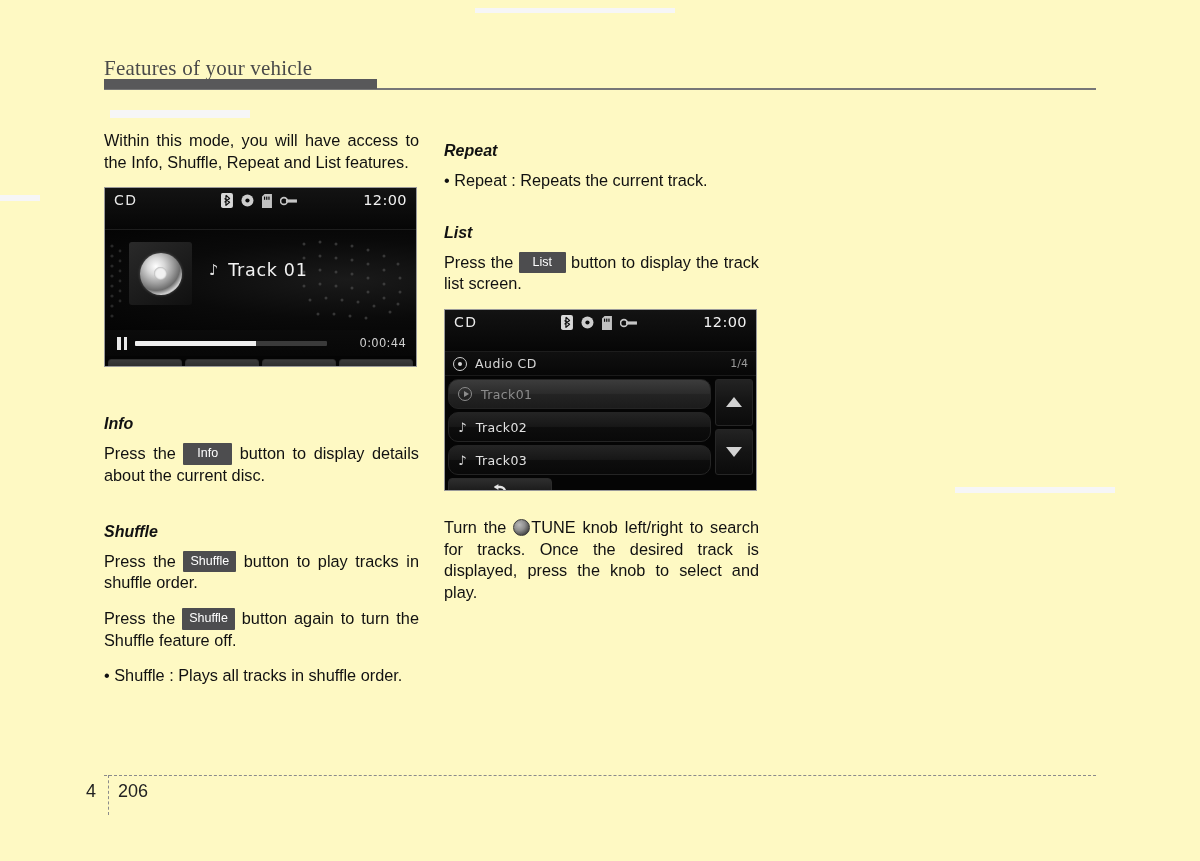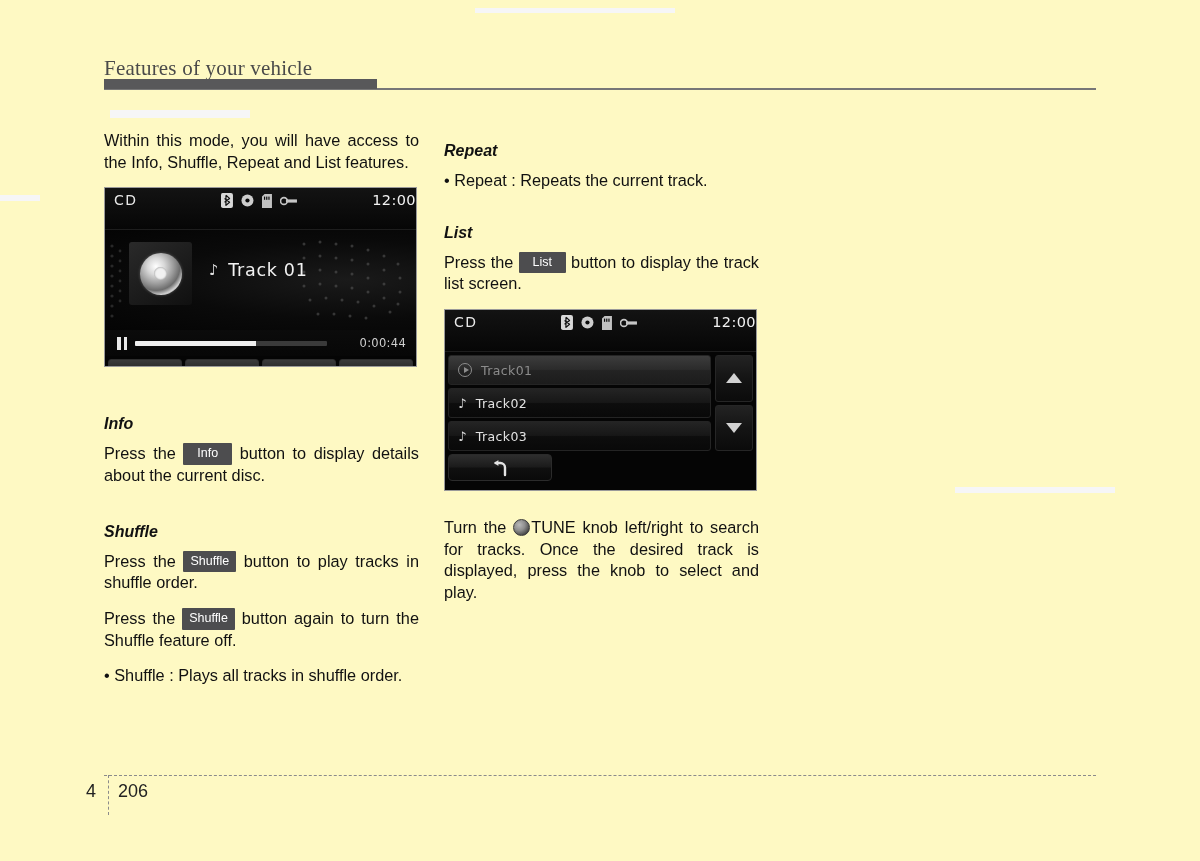--- a/index.html
+++ b/index.html
@@ -119,21 +119,21 @@
     background: linear-gradient(#131313, #060606);
     border-bottom: 1px solid #1d1d1d;
   }
   .statusbar .src {
     position: absolute; left: 9px; top: 4px;
     color: #e8e8e8; font-size: 14px;
     font-family: "DejaVu Sans", sans-serif;
     letter-spacing: 1.5px;
   }
   .statusbar .clock {
-    position: absolute; right: 0; top: 4px;
+    position: absolute; right: 9px; top: 4px;
     color: #f2f2f2; font-size: 14.5px;
     font-family: "DejaVu Sans", sans-serif;
     letter-spacing: .4px;
   }
   .statusbar .icons {
     position: absolute; left: 50%; top: 5px;
     transform: translateX(-52%);
     display: flex; align-items: center; gap: 8px;
   }
   .si { display: block; opacity: .93; }
@@ -240,21 +240,21 @@
   }
   .list-head .pg {
     position: absolute; right: 8px; top: 5px;
     color: #9a9a9a; font-size: 11px;
     font-family: "DejaVu Sans", sans-serif;
   }
 
   .list-wrap { display: flex; padding: 3px; gap: 4px; }
   .rows { flex: 1; display: flex; flex-direction: column; gap: 3px; }
   .row {
-    height: 30px; border-radius: 3px;
+    height: 30px; border-radius: 10px;
     background: linear-gradient(#242424 0%, #171717 48%, #0d0d0d 52%, #090909 100%);
     border: 1px solid #242424;
     display: flex; align-items: center;
     padding-left: 9px; gap: 9px;
     color: #e2e2e2; font-size: 12.5px;
     font-family: "DejaVu Sans", sans-serif;
     letter-spacing: .4px;
   }
   .row.current {
     background: linear-gradient(#3c3c3c 0%, #2b2b2b 48%, #232323 52%, #1c1c1c 100%);
@@ -511,20 +511,25 @@
             <rect x="6.4" y="2.6" width="1.2" height="3.2" fill="#0a0a0a"></rect>
           </svg>
           <svg class="si" width="18" height="10" viewBox="0 0 18 10">
             <rect x="6" y="3.4" width="11" height="3.2" fill="#d4d4d4"></rect>
             <circle cx="4" cy="5" r="3.4" fill="none" stroke="#d4d4d4" stroke-width="1.6"></circle>
           </svg>
         </div>
         <div class="clock">12:00</div>
       </div>
 
+      <div class="list-head">
+        <div class="cdic"></div>
+        <div class="lbl">Audio CD</div>
+        <div class="pg">1/4</div>
+      </div>
 
       <div class="list-wrap">
         <div class="rows">
           <div class="row current">
             <span class="playic"></span>
             <span>Track01</span>
           </div>
           <div class="row">
             <span class="noteic">♪</span>
             <span>Track02</span>

